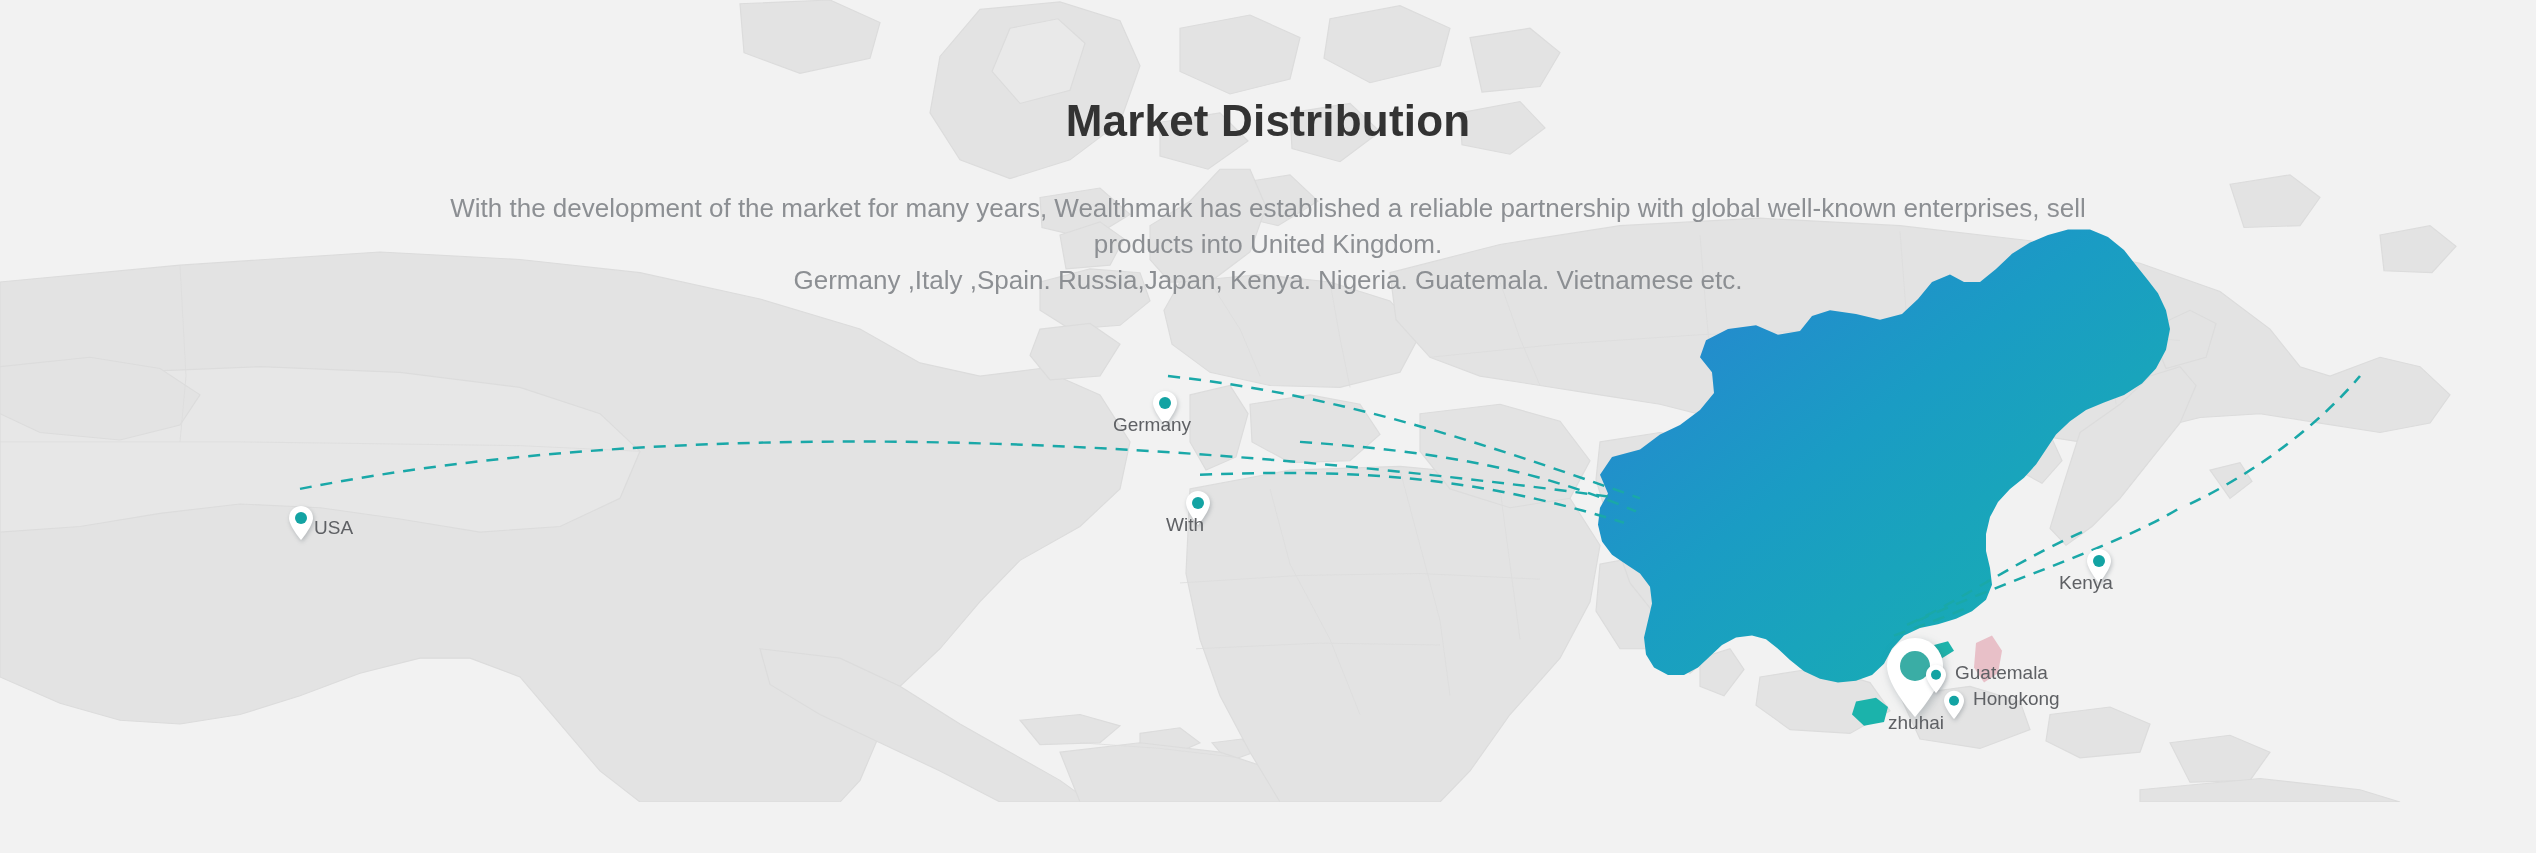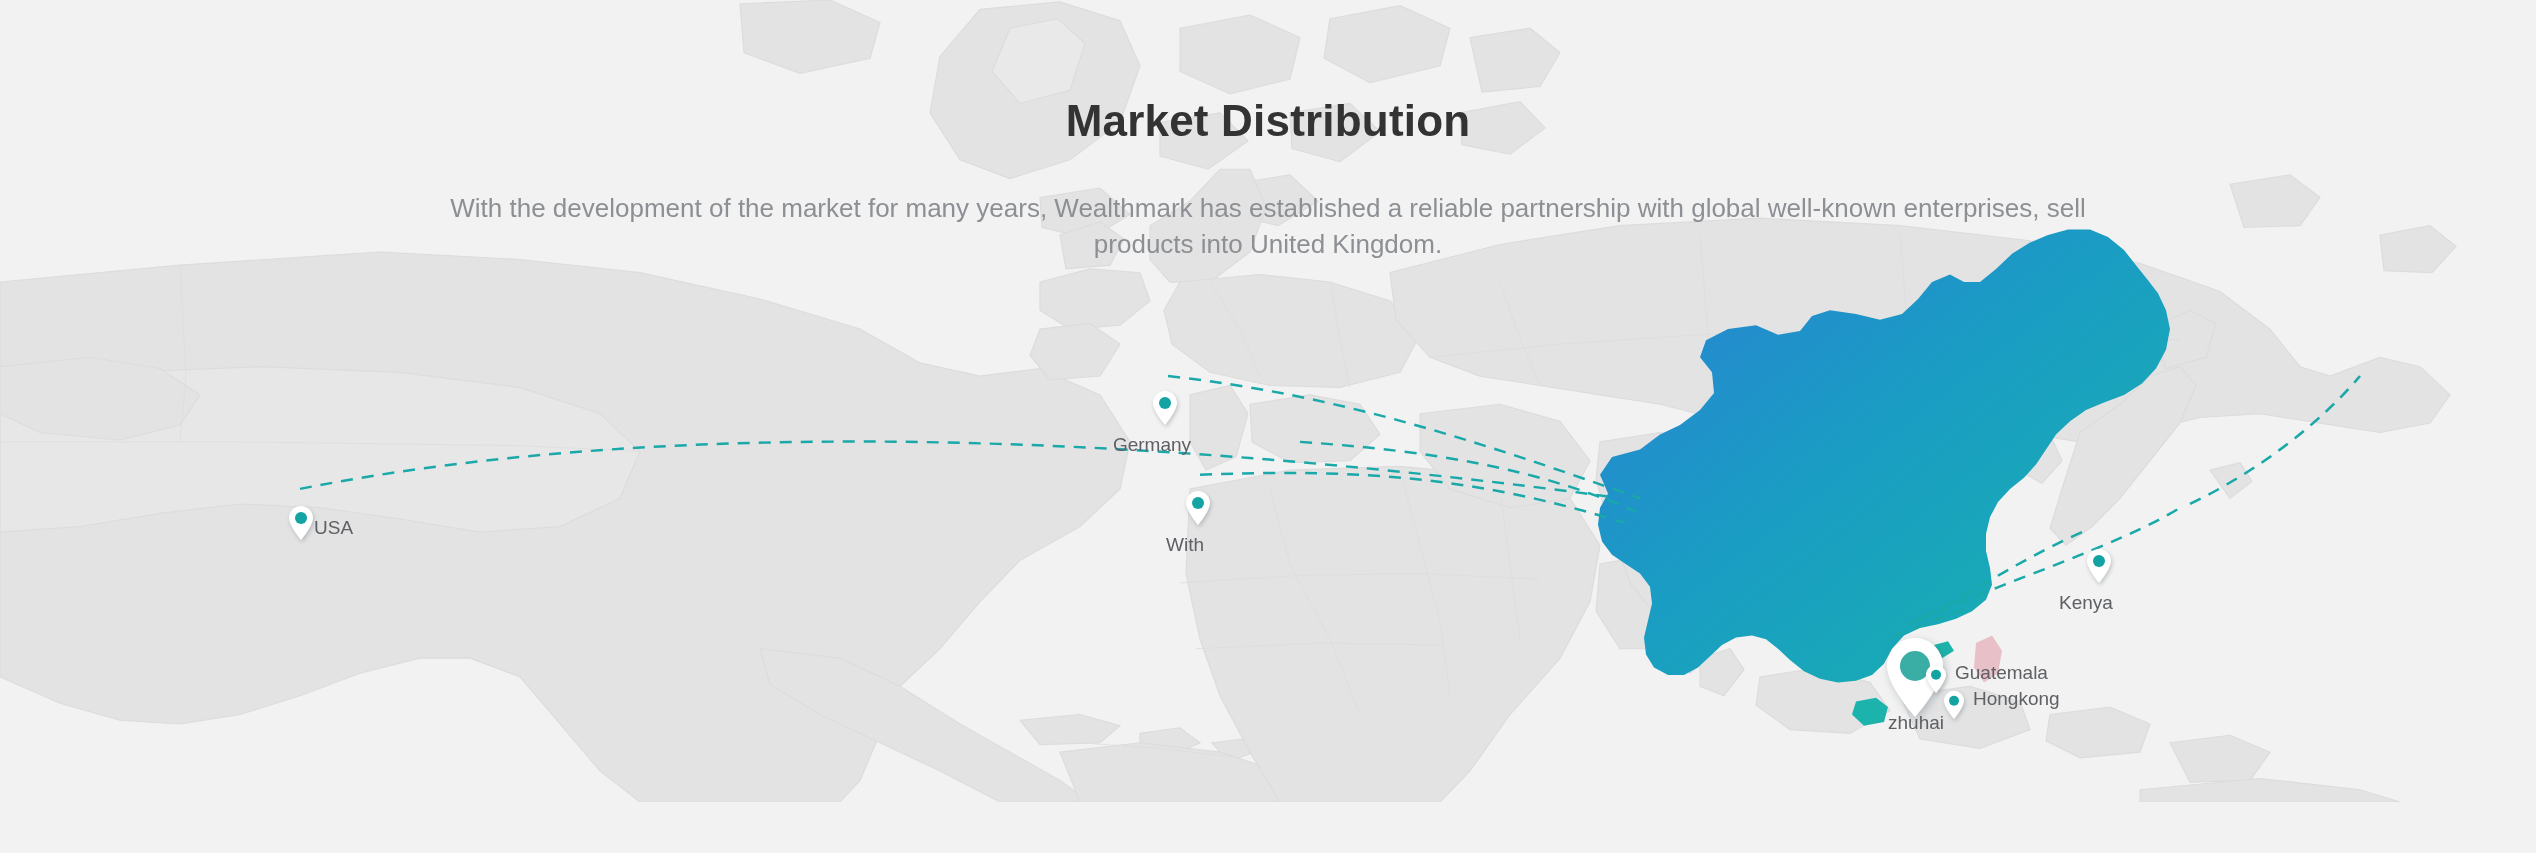--- a/index.html
+++ b/index.html
@@ -72,21 +72,21 @@
     top: 0;
     filter: drop-shadow(1px 2px 2px rgba(90,100,110,0.35));
   }
   .marker-label {
     position: absolute;
     font-size: 19px;
     color: #5e6064;
     white-space: nowrap;
   }
   .marker-label.below {
-    top: 44px;
+    top: 24px;
     left: 50%;
     transform: translateX(-50%);
   }
   .marker-label.right {
     top: 12px;
     left: 26px;
   }
   .marker.big .pin { filter: drop-shadow(2px 3px 4px rgba(70,90,100,0.30)); }
   .marker.big .marker-label { top: 76px; left: -12px; transform: none; margin-left: 16px; }
   .marker.small .marker-label { top: -2px; left: 30px; }
@@ -236,20 +236,21 @@
       <path d="M1918,660 C2000,620 2120,580 2180,540"></path>
       <path d="M2190,536 C2260,500 2320,450 2360,400"></path>
       <path d="M1894,676 C1920,666 1946,656 1968,646"></path>
     </g>
   </svg>
 
   <div class="header">
     <h1 class="page-title">Market Distribution</h1>
     <p class="intro">
       <span class="intro-line">With the development of the market for many years, Wealthmark has established a reliable partnership with global well-known enterprises, sell products into United Kingdom.</span>
+      <span class="intro-line">Germany ,Italy ,Spain. Russia,Japan, Kenya. Nigeria. Guatemala. Vietnamese etc.</span>
     </p>
   </div>
 
   <div class="marker" style="left:288px; top:505px;">
     <svg class="pin" width="26" height="36" viewBox="0 0 26 36">
       <path d="M13,1 C6.4,1 1,6.4 1,13 C1,21 13,35 13,35 C13,35 25,21 25,13 C25,6.4 19.6,1 13,1 Z" fill="#ffffff"></path>
       <circle cx="13" cy="13" r="6" fill="#13a3a3"></circle>
     </svg>
     <span class="marker-label right">USA</span>
   </div>

